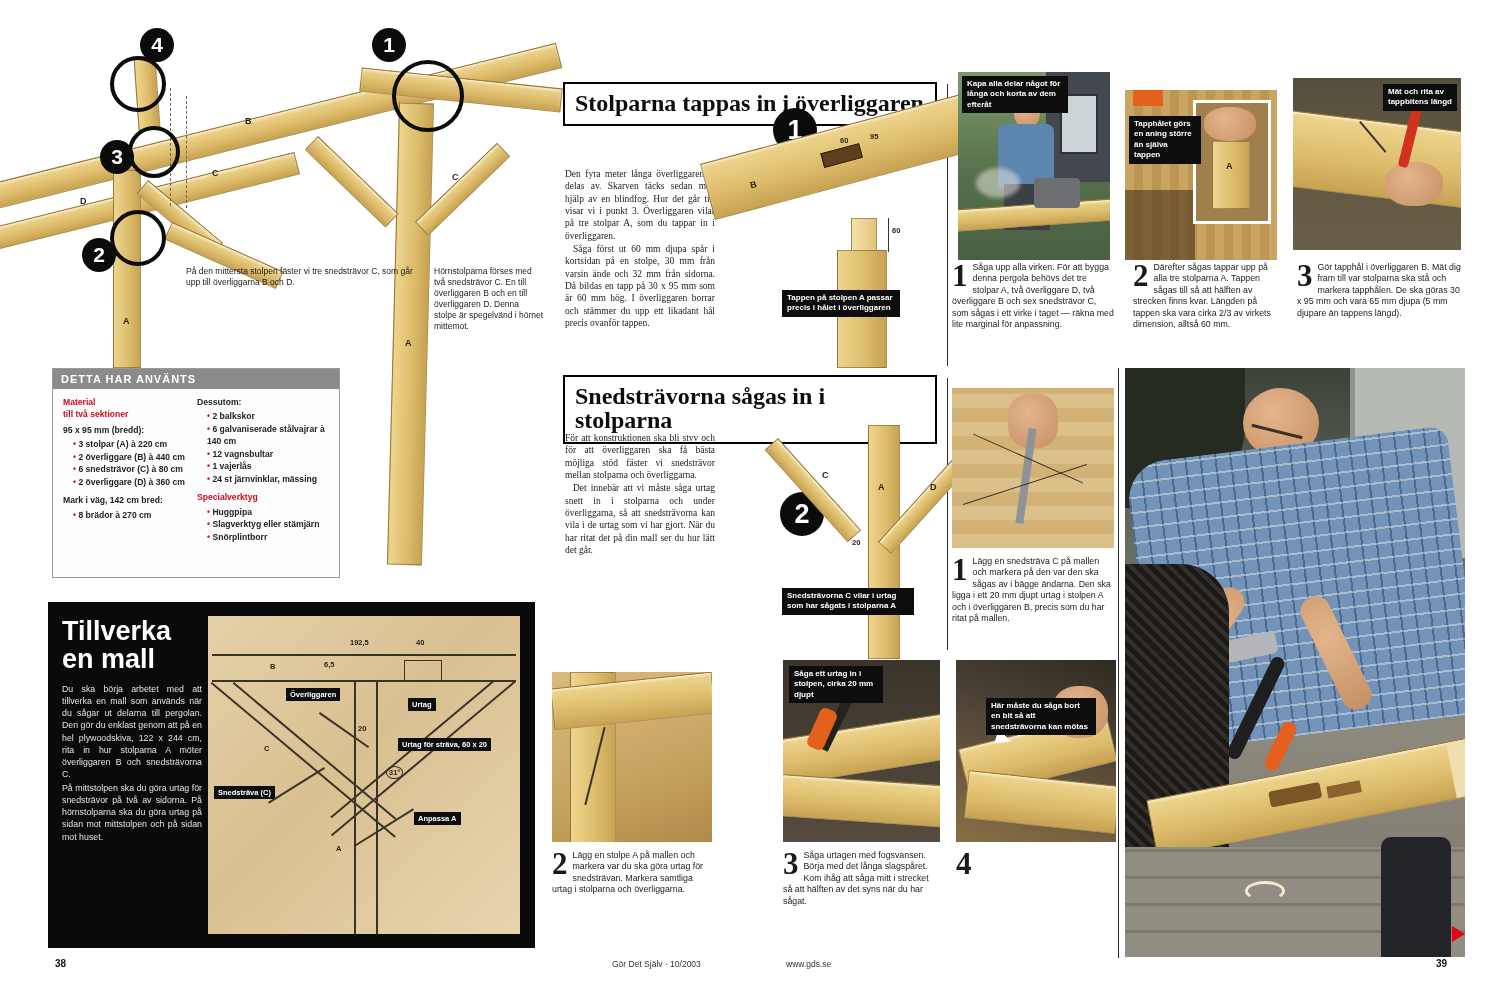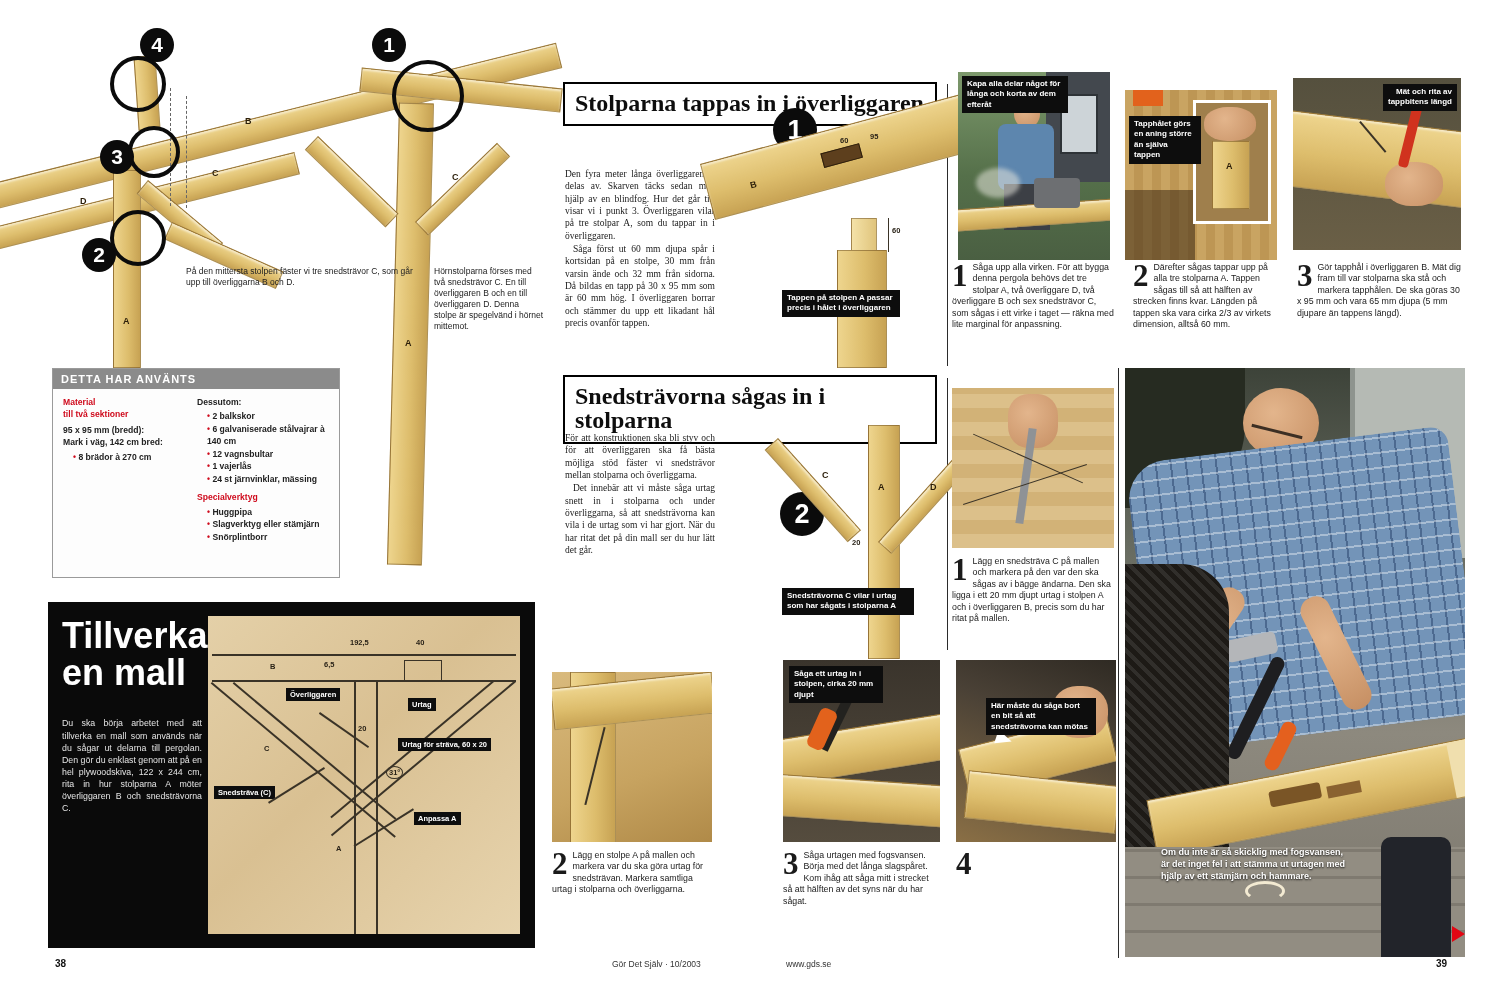--- a/index.html
+++ b/index.html
@@ -41,21 +41,21 @@
   
   .matbox{border:1px solid #9a9a9a;background:#fdfdfd}
   .mathead{background:#8b8b8b;color:#fff;font-weight:bold;font-size:11px;
            letter-spacing:1px;padding:4px 8px}
   .mat{font-size:8.6px;line-height:1.45;font-weight:bold;color:#222}
   .mat .red{color:#cf0a1c}
   .mat ul{margin:2px 0 6px 0;padding-left:10px;list-style:none}
   .mat li:before{content:"• ";color:#cf0a1c}
   
   .mall{background:#0a0a0a}
-  .mall h2{color:#fff;font-size:36px;line-height:1.02;margin:0 0 26px 0;font-weight:bold}
+  .mall h2{color:#fff;font-size:27px;line-height:1.02;margin:0 0 10px 0;font-weight:bold}
   .mall p{color:#e4e4e4;font-size:8.8px;line-height:1.38;margin:0 0 2px 0;text-align:justify}
   .diagram{background:linear-gradient(135deg,#e4d0a8 0%,#d9c092 45%,#e7d4ae 100%)}
   .dline{background:#3a3327}
   .dlab{background:#0d0d0d;color:#fff;font-size:7.5px;font-weight:bold;padding:2px 4px}
   .ddim{font-size:7.5px;font-weight:bold;color:#2a2318}
   
   .photo{overflow:hidden;position:absolute}
   .skin{background:radial-gradient(circle at 40% 35%,#e3b58c,#c68f63)}
   .rule{background:#2b2b2b}
   .folio{font-size:10px;font-weight:bold}
@@ -106,20 +106,26 @@
   <div class="abs minicap" style="left:186px;top:266px;width:232px">På den mittersta stolpen fäster vi tre snedsträvor C, som går upp till överliggarna B och D.</div>
   <div class="abs minicap" style="left:434px;top:266px;width:110px">Hörnstolparna förses med två snedsträvor C. En till överliggaren B och en till överliggaren D. Denna stolpe är spegelvänd i hörnet mittemot.</div>
 
   <div class="abs matbox" style="left:52px;top:368px;width:286px;height:208px">
     <div class="mathead">DETTA HAR ANVÄNTS</div>
     <div class="mat" style="display:flex;gap:2px;padding:7px 10px">
       <div style="width:50%">
         <div class="red">Material</div>
         <div class="red">till två sektioner</div>
         <div style="margin-top:3px">95 x 95 mm (bredd):</div>
+        <ul>
+          <li>3 stolpar (A) à 220 cm</li>
+          <li>2 överliggare (B) à 440 cm</li>
+          <li>6 snedsträvor (C) à 80 cm</li>
+          <li>2 överliggare (D) à 360 cm</li>
+        </ul>
         <div>Mark i väg, 142 cm bred:</div>
         <ul>
           <li>8 brädor à 270 cm</li>
         </ul>
       </div>
       <div style="width:50%">
         <div>Dessutom:</div>
         <ul>
           <li>2 balkskor</li>
           <li>6 galvaniserade stålvajrar à 140 cm</li>
@@ -134,20 +140,21 @@
           <li>Snörplintborr</li>
         </ul>
       </div>
     </div>
   </div>
 
   <div class="abs mall" style="left:48px;top:602px;width:487px;height:346px">
     <div class="abs" style="left:14px;top:16px;width:140px">
       <h2>Tillverka en mall</h2>
       <p>Du ska börja arbetet med att tillverka en mall som används när du sågar ut delarna till pergolan. Den gör du enklast genom att på en hel plywoodskiva, 122 x 244 cm, rita in hur stolparna A möter överliggaren B och snedsträvorna C.</p>
+      <p>På mittstolpen ska du göra urtag för snedsträvor på två av sidorna. På hörnstolparna ska du göra urtag på sidan mot mittstolpen och på sidan mot huset.</p>
     </div>
 
     <div class="abs diagram" style="left:160px;top:14px;width:312px;height:318px">
       <div class="abs dline" style="left:4px;top:38px;width:304px;height:1.5px"></div>
       <div class="abs dline" style="left:4px;top:64px;width:304px;height:1.5px"></div>
       <div class="abs dline" style="left:4px;top:66px;width:240px;height:1.5px;transform:rotate(40deg);transform-origin:left top"></div>
       <div class="abs dline" style="left:26px;top:66px;width:212px;height:1.5px;transform:rotate(40deg);transform-origin:left top"></div>
       <div class="abs dline" style="left:308px;top:66px;width:240px;height:1.5px;transform:rotate(140deg);transform-origin:left top"></div>
       <div class="abs dline" style="left:286px;top:66px;width:212px;height:1.5px;transform:rotate(140deg);transform-origin:left top"></div>
       <div class="abs dline" style="left:146px;top:64px;width:1.5px;height:254px"></div>
@@ -225,21 +232,21 @@
       <span class="abs letter" style="left:30px;top:58px">A</span>
     </div>
     <span class="abs cap" style="left:4px;top:26px;width:62px">Tapphålet görs en aning större än själva tappen</span>
   </div>
 
   <div class="photo" style="left:1293px;top:78px;width:168px;height:172px;background:linear-gradient(180deg,#55503e 0%,#6a5f46 100%)">
     <div class="abs wood" style="left:-10px;top:44px;width:200px;height:74px;transform:rotate(7deg)"></div>
     <div class="abs skin" style="left:92px;top:84px;width:58px;height:44px;border-radius:45%"></div>
     <div class="abs" style="left:112px;top:28px;width:10px;height:62px;background:#d0321e;border-radius:4px;transform:rotate(14deg)"></div>
     <div class="abs dline" style="left:60px;top:58px;width:40px;height:1.5px;transform:rotate(50deg)"></div>
-    <span class="abs cap" style="right:4px;top:6px;width:64px;text-align:right">Mät och rita av tappbitens längd</span>
+    <span class="abs cap" style="right:4px;top:6px;width:64px;text-align:left">Mät och rita av tappbitens längd</span>
   </div>
 
   <div class="abs step" style="left:952px;top:262px;width:162px;height:110px">
     <span class="n">1</span>
     <span>Såga upp alla virken. För att bygga denna pergola behövs det tre stolpar A, två överliggare D, två överliggare B och sex snedsträvor C, som sågas i ett virke i taget — räkna med lite marginal för anpassning.</span>
   </div>
   <div class="abs step" style="left:1133px;top:262px;width:150px;height:110px">
     <span class="n">2</span>
     <span>Därefter sågas tappar upp på alla tre stolparna A. Tappen sågas till så att hälften av strecken finns kvar. Längden på tappen ska vara cirka 2/3 av virkets dimension, alltså 60 mm.</span>
   </div>
@@ -328,21 +335,20 @@
          background-image:repeating-linear-gradient(45deg,rgba(255,255,255,.09) 0 4px,transparent 4px 9px)"></div>
     <div class="abs wood" style="left:24px;top:400px;width:330px;height:56px;transform:rotate(-11deg)">
       <div class="abs" style="left:120px;top:14px;width:52px;height:16px;background:#7a5526;border-radius:3px"></div>
       <div class="abs" style="left:178px;top:20px;width:34px;height:12px;background:#8a6230"></div>
       <div class="abs" style="right:0;top:0;width:26px;height:100%;background:#f0dfae"></div>
     </div>
     <div class="abs" style="left:0;bottom:0;width:100%;height:110px;
          background:repeating-linear-gradient(0deg,#928d82 0 24px,#7f7a70 24px 27px)"></div>
     <div class="abs" style="right:14px;bottom:0;width:70px;height:120px;background:#22242a;border-radius:10px 10px 0 0"></div>
     <div class="abs" style="left:120px;bottom:56px;width:34px;height:14px;border:3px solid #f3ead2;border-radius:50%;border-bottom-color:transparent"></div>
-    <div class="abs capw" style="left:36px;top:478px;width:190px">Om du inte är så skicklig med fogsvansen, är det inget fel i att stämma ut urtagen med hjälp av ett stämjärn och hammare.</div>
   </div>
 
   <span class="abs folio" style="left:55px;top:958px">38</span>
   <span class="abs foot" style="left:612px;top:959px">Gör Det Själv · 10/2003</span>
   <span class="abs foot" style="left:786px;top:959px">www.gds.se</span>
   <span class="abs folio" style="left:1436px;top:958px">39</span>
   <div class="abs arrowR" style="left:1452px;top:926px"></div>
 
 </div>
 

